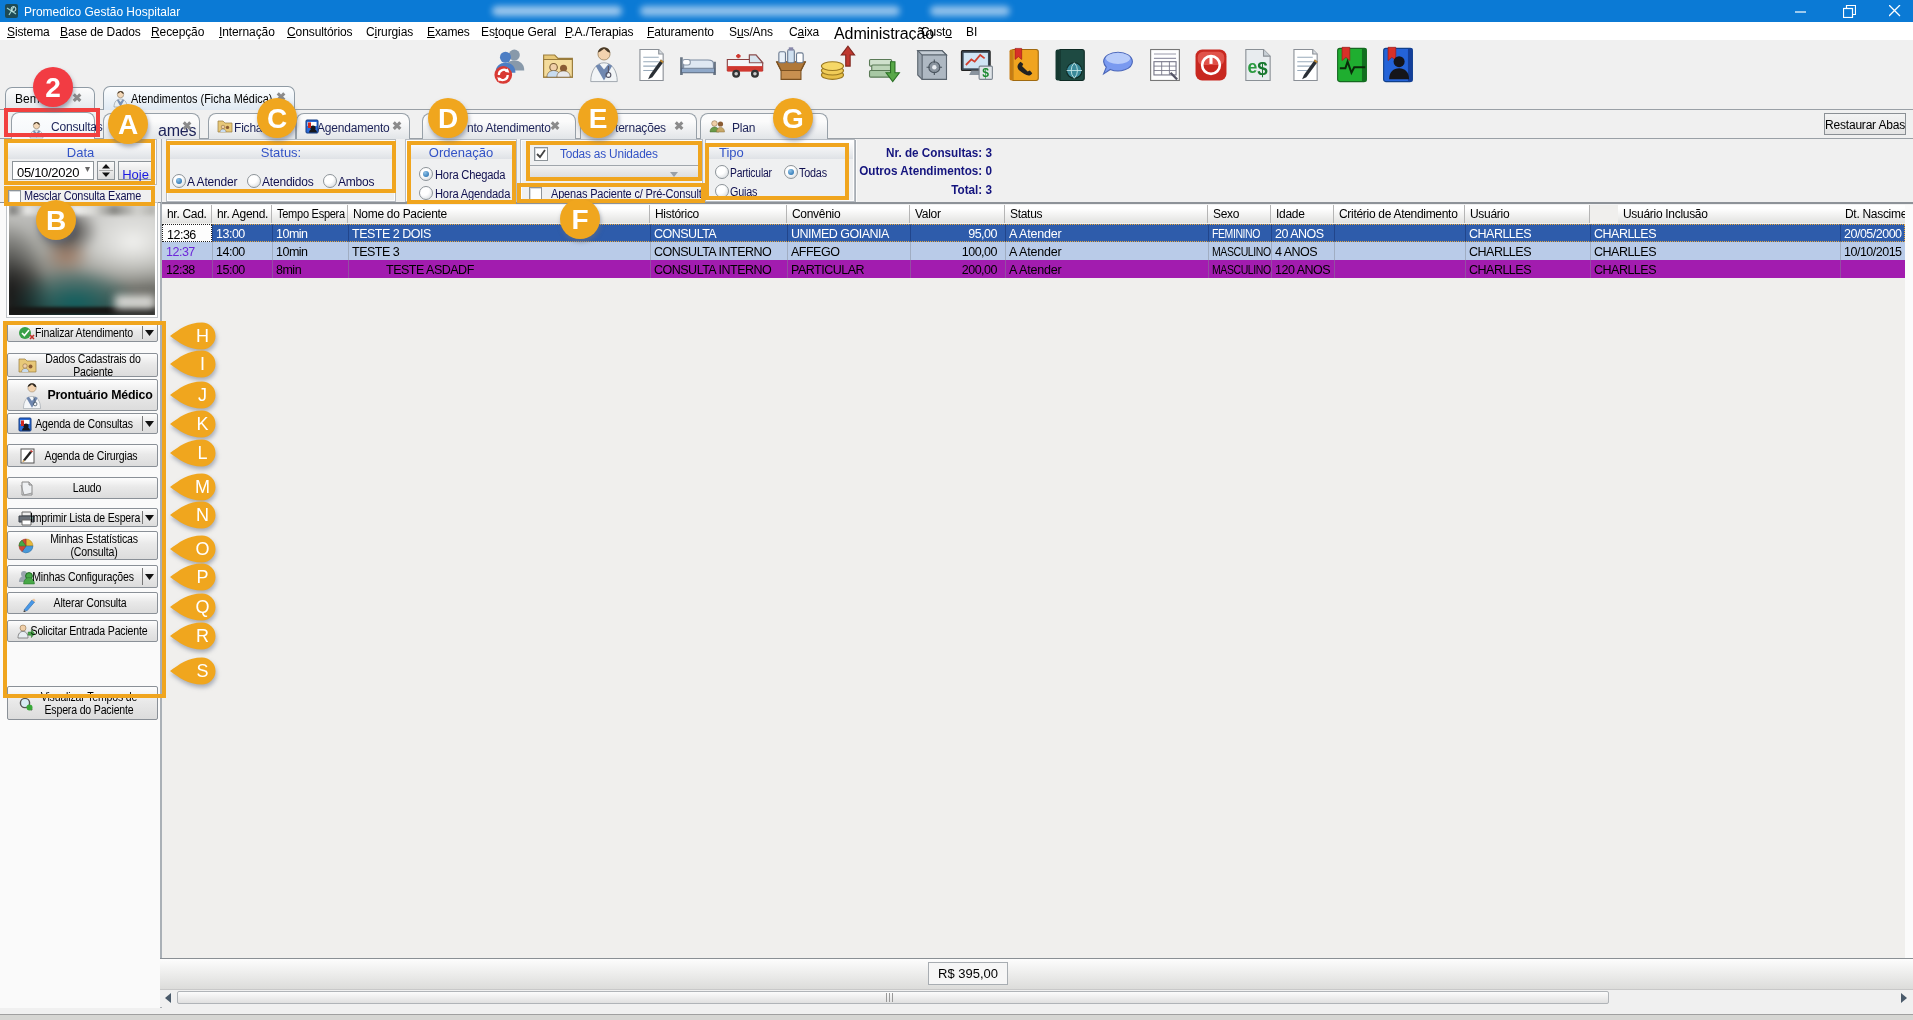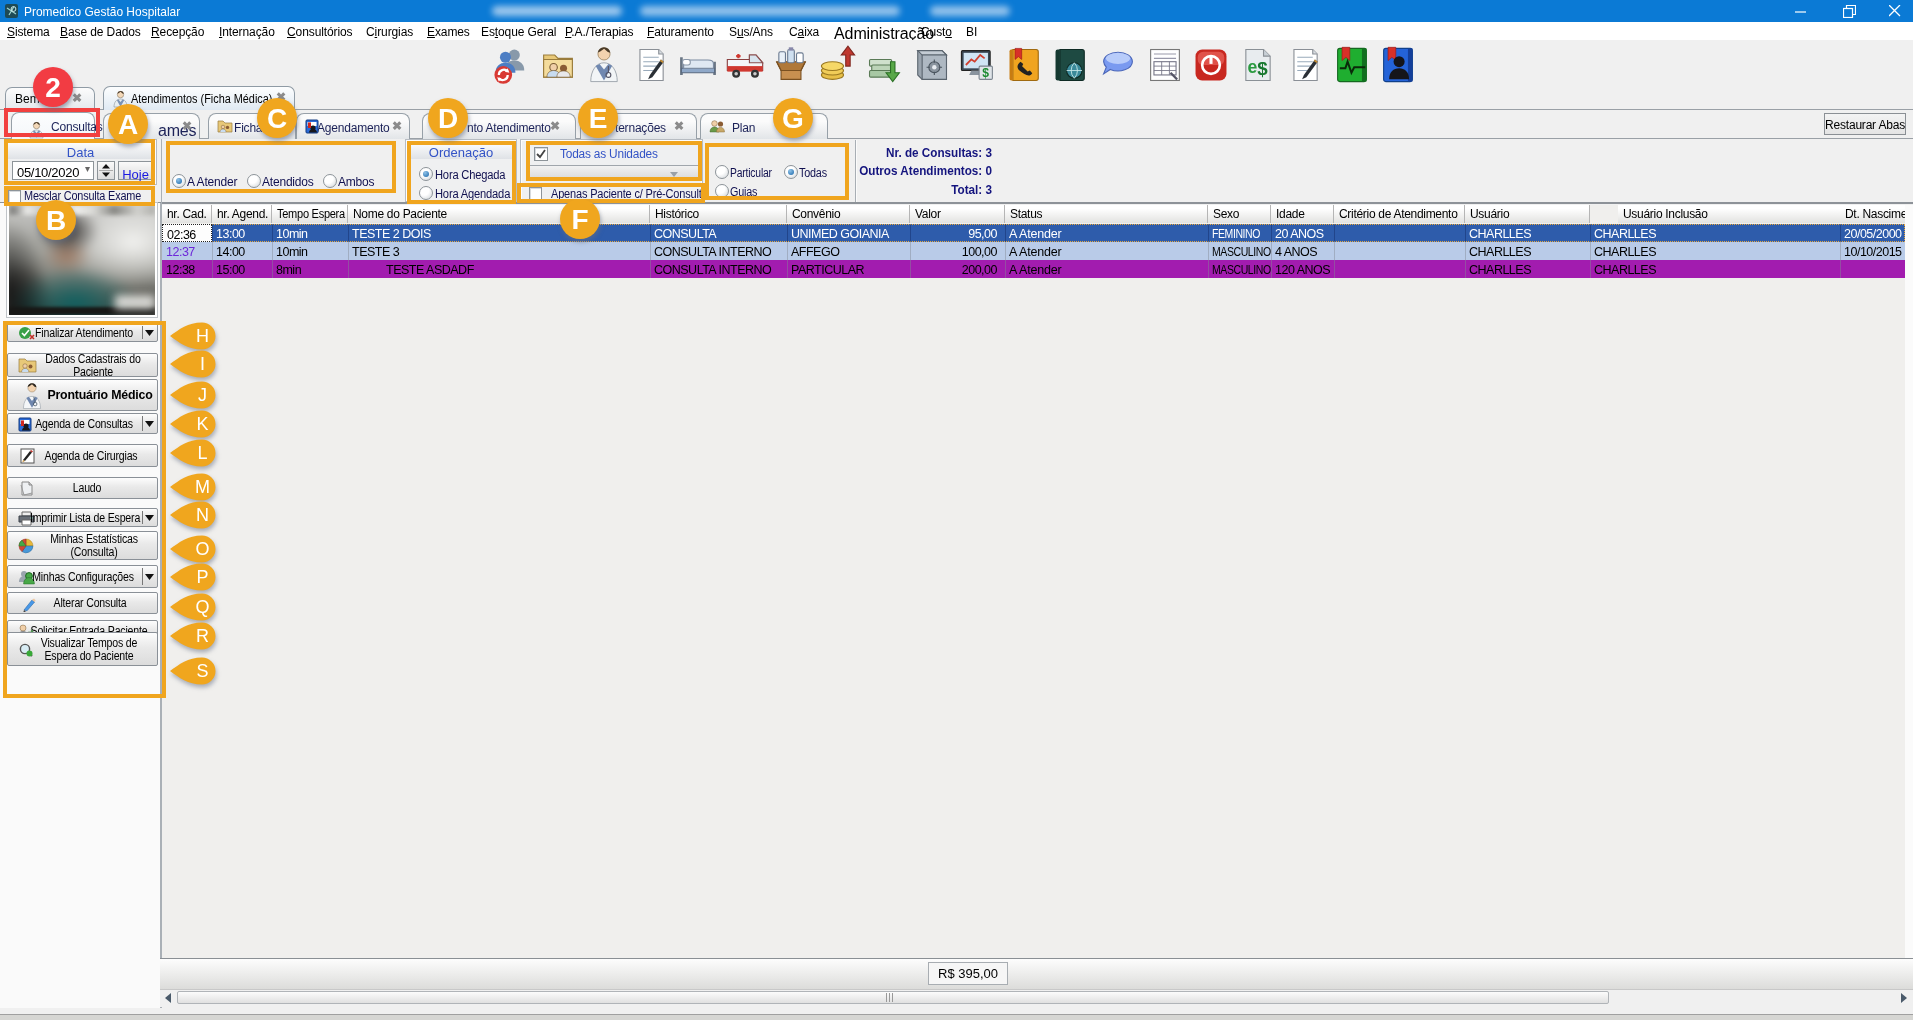--- a/index.html
+++ b/index.html
@@ -290,20 +290,23 @@
     </div>
 <div class="abs" style="left:97px;top:161px;width:18px;height:19px;background:linear-gradient(#fafafa,#dcdcdc);border:1px solid #8d9499;box-sizing:border-box;">
 <svg width="16" height="17">
         <path d="M8 2 l4 4.5 h-8z" fill="#111"></path>
         <path d="M8 15 l-4-4.5 h8z" fill="#111"></path>
         <path d="M1 8.5 h14" stroke="#aaa"></path>
       </svg></div>
 <div class="abs" style="left:118px;top:161px;width:35px;height:19px;background:linear-gradient(#fafafa,#dcdcdc);border:1px solid #8d9499;box-sizing:border-box;text-align:center;padding-top:5px;font-size:13px;color:#1a1ae0;">Hoje</div>
 <div class="cb" style="left:8px;top:190px;"></div>
     <div class="lab" style="left:24px;top:189px;font-size:12.5px;transform:scaleX(.87);transform-origin:0 0;">Mesclar Consulta Exame</div>
+<div class="gbox" style="left:166px;top:139px;width:230px;height:63px;">
+      <div class="gtitle" style="padding-top:4px;height:14px;">Status:</div>
+    </div>
 <div class="radio" style="left:172px;top:174px;">
       <div class="dot" style="left:2.5px;top:2.5px;"></div>
     </div>
     <div class="lab" style="left:187px;top:175px;">A Atender</div>
 <div class="radio" style="left:247px;top:174px;"></div>
     <div class="lab" style="left:262px;top:175px;">Atendidos</div>
 <div class="radio" style="left:323px;top:174px;"></div>
     <div class="lab" style="left:338px;top:175px;">Ambos</div>
 <div class="gbox" style="left:405px;top:139px;width:112px;height:63px;">
       <div class="gtitle" style="padding-top:4px;height:14px;">Ordenação</div>
@@ -320,20 +323,23 @@
       <path d="M3 7 l3 3 5-7" stroke="#444" stroke-width="1.8" fill="none"></path>
     </svg>
 <div class="lab" style="left:560px;top:147px;font-size:12.5px;color:#3353c6;transform:scaleX(.95);transform-origin:0 0;">Todas as Unidades</div>
 <div class="abs" style="left:528px;top:165px;width:172px;height:16px;background:linear-gradient(#f2f2f2,#d8d8d8);border:1px solid #a0a6ac;box-sizing:border-box;">
       <svg style="position:absolute;right:20px;top:6px;" width="9" height="6">
         <path d="M0 0 h8 l-4 5z" fill="#9aa0a6"></path>
       </svg>
     </div>
 <div class="cb" style="left:529px;top:187px;"></div>
     <div class="lab" style="left:551px;top:187px;font-size:12.5px;transform:scaleX(.88);transform-origin:0 0;">Apenas Paciente c/ Pré-Consulta</div>
+<div class="gbox" style="left:705px;top:139px;width:150px;height:63px;">
+      <div class="gtitle" style="text-align:left;padding-left:12px;padding-top:4px;height:14px;">Tipo</div>
+    </div>
 <div class="radio" style="left:715px;top:165px;"></div>
     <div class="lab" style="left:730px;top:166px;transform:scaleX(.86);transform-origin:0 0;">Particular</div>
 <div class="radio" style="left:784px;top:165px;">
       <div class="dot" style="left:2.5px;top:2.5px;"></div>
     </div>
     <div class="lab" style="left:799px;top:166px;transform:scaleX(.9);transform-origin:0 0;">Todas</div>
 <div class="radio" style="left:715px;top:184px;"></div>
     <div class="lab" style="left:730px;top:185px;transform:scaleX(.9);transform-origin:0 0;">Guias</div>
 <div class="abs" style="left:855px;top:140px;width:1px;height:62px;background:#a8aeb4;"></div>
     <div class="abs" style="left:856px;top:140px;width:1px;height:62px;background:#fbfbfb;"></div>
@@ -465,21 +471,21 @@
       <span style="position:absolute;left:82px;top:4px;width:300px;margin-left:-150px;text-align:center;font-size:12px;line-height:12px;transform:scaleX(0.88);white-space:normal;">Alterar Consulta</span>
     </div>
 <div class="btnL" style="top:620px;height:22px;">
       <span style="position:absolute;left:9px;top:3px;"><svg width="18" height="16" viewBox="0 0 18 16">
           <circle cx="6" cy="4" r="3" fill="#f0cfa8" stroke="#7a5c34" stroke-width=".5"></circle>
           <path d="M1 14c0-4.4 2.2-6.6 5-6.6s5 2.2 5 6.6z" fill="#e8eef2" stroke="#888"></path>
           <path d="M10 8 h4 v-3 l4 5 -4 5 v-3 h-4z" fill="#48a848" stroke="#1c6820" stroke-width=".6" transform="scale(.8) translate(4,2)"></path>
         </svg></span>
       <span style="position:absolute;left:81px;top:4px;width:300px;margin-left:-150px;text-align:center;font-size:12px;line-height:12px;transform:scaleX(0.88);white-space:normal;">Solicitar Entrada Paciente</span>
     </div>
-<div class="btnL" style="top:632px;height:34px;">
+<div class="btnL" style="top:686px;height:34px;">
       <span style="position:absolute;left:10px;top:9px;"><svg width="16" height="16" viewBox="0 0 16 16">
           <circle cx="7" cy="7" r="4.6" fill="#d8ecf4" stroke="#555" stroke-width="1.4"></circle>
           <path d="M10.4 10.4 L14 14" stroke="#555" stroke-width="2"></path>
           <circle cx="11.5" cy="11.5" r="3" fill="#38a838"></circle>
         </svg></span>
       <span style="position:absolute;left:81px;top:4px;width:300px;margin-left:-150px;text-align:center;font-size:12px;line-height:13px;transform:scaleX(0.88);white-space:normal;">Visualizar Tempos de<br>Espera do Paciente</span>
     </div>
 <div class="abs" style="left:162px;top:205px;width:1743px;height:753px;background:#f0efed;"></div>
 <div class="abs" style="left:162px;top:205px;width:1743px;height:18px;">
 <div class="gh" style="left:0px;width:50px;">hr. Cad.</div>
@@ -504,21 +510,21 @@
 <div style="position:absolute;left:488px;top:0;width:1px;height:18px;background:rgba(10,25,80,.35);"></div>
 <div style="position:absolute;left:625px;top:0;width:1px;height:18px;background:rgba(10,25,80,.35);"></div>
 <div style="position:absolute;left:748px;top:0;width:1px;height:18px;background:rgba(10,25,80,.35);"></div>
 <div style="position:absolute;left:843px;top:0;width:1px;height:18px;background:rgba(10,25,80,.35);"></div>
 <div style="position:absolute;left:1046px;top:0;width:1px;height:18px;background:rgba(10,25,80,.35);"></div>
 <div style="position:absolute;left:1109px;top:0;width:1px;height:18px;background:rgba(10,25,80,.35);"></div>
 <div style="position:absolute;left:1172px;top:0;width:1px;height:18px;background:rgba(10,25,80,.35);"></div>
 <div style="position:absolute;left:1303px;top:0;width:1px;height:18px;background:rgba(10,25,80,.35);"></div>
 <div style="position:absolute;left:1428px;top:0;width:1px;height:18px;background:rgba(10,25,80,.35);"></div>
 <div style="position:absolute;left:1678px;top:0;width:1px;height:18px;background:rgba(10,25,80,.35);"></div>
-<div class="gc" style="left:0px;width:50px;color:#000;background:#fdfdfd;border:1px dotted #222;">02:36</div>
+<div class="gc" style="left:0px;width:50px;color:#000;background:#fdfdfd;border:1px dotted #222;">12:36</div>
 <div class="gc" style="left:50px;width:60px;color:#fff;">13:00</div>
 <div class="gc" style="left:110px;width:76px;color:#fff;">10min</div>
 <div class="gc" style="left:186px;width:302px;color:#fff;">TESTE 2 DOIS</div>
 <div class="gc" style="left:488px;width:137px;color:#fff;">CONSULTA</div>
 <div class="gc" style="left:625px;width:123px;color:#fff;">UNIMED GOIANIA</div>
 <div class="gc" style="left:748px;width:95px;color:#fff;text-align:right;padding-right:8px;">95,00</div>
 <div class="gc" style="left:843px;width:203px;color:#fff;letter-spacing:-0.2px;">A Atender</div>
 <div class="gc" style="left:1046px;width:63px;color:#fff;"><span style="display:inline-block;transform:scaleX(.84);transform-origin:0 0;">FEMININO</span></div>
 <div class="gc" style="left:1109px;width:63px;color:#fff;">20 ANOS</div>
 <div class="gc" style="left:1303px;width:125px;color:#fff;">CHARLLES</div>

